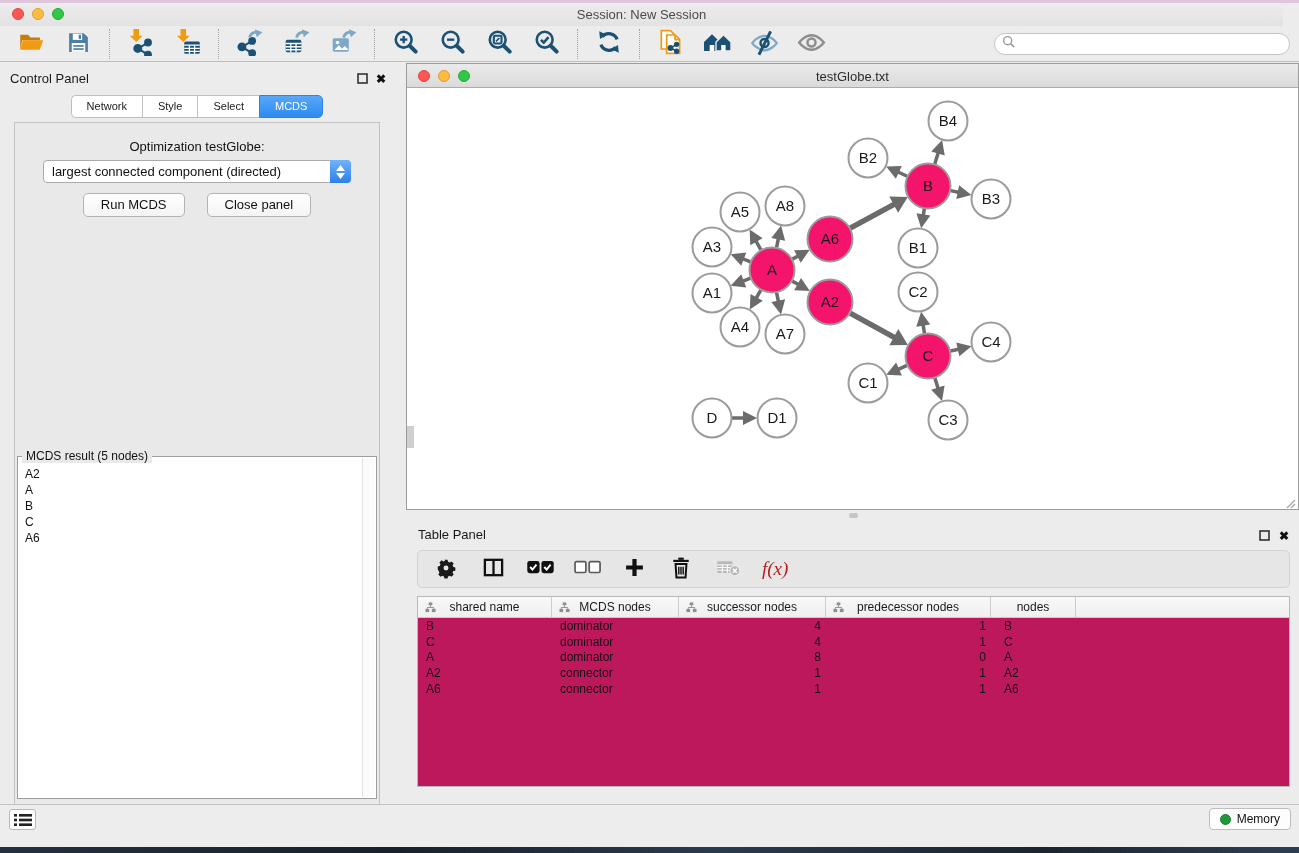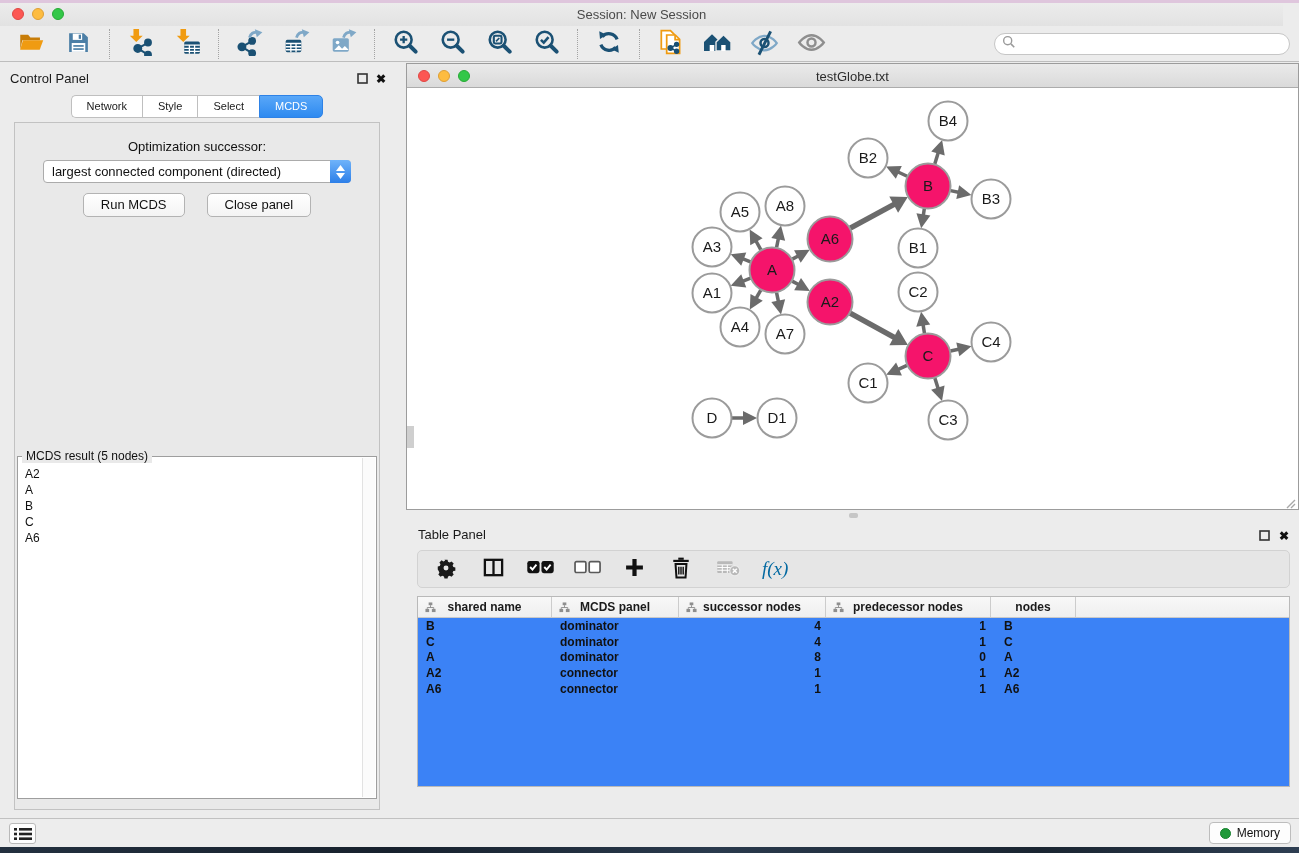--- a/index.html
+++ b/index.html
@@ -90,38 +90,38 @@
 
   
   .table-panel { position:absolute; left:406px; top:520px; width:893px; height:298px; background:#ECECEC; }
   .tp-header { position:absolute; top:0; left:0; right:0; height:26px; }
   .tp-title { position:absolute; left:12px; top:7px; font-size:13px; color:#1A1A1A; }
   .tp-icons { position:absolute; right:10px; top:7px; display:flex; gap:9px; align-items:center; }
   .tp-toolbar { position:absolute; top:30px; left:11px; right:9px; height:38px; background:#E6E6E6;
     border:1px solid #D2D2D2; border-radius:5px; display:flex; align-items:center; gap:21px; padding-left:15px; }
   .tp-tb-btn { display:flex; align-items:center; justify-content:center; width:26px; height:28px;
     background:transparent; border:none; }
-  .fx-label { font-size:19px; font-style:italic; font-family:"Liberation Serif",serif; color:#0369a1; }
-
-  .data-table { position:absolute; top:76px; left:11px; right:9px; bottom:31px; background:#3b82f6;
-    border:1px solid #B9B9B9; overflow:hidden;font-weight:bold; }
+  .fx-label { font-size:19px; font-style:italic; font-family:"Liberation Serif",serif; color:#b91c1c; }
+
+  .data-table { position:absolute; top:76px; left:11px; right:9px; bottom:31px; background:#be185d;
+    border:1px solid #B9B9B9; overflow:hidden; }
   .dt-header { display:flex; height:21px; background:linear-gradient(#F8F8F8,#EFEFEF);
     border-bottom:1px solid #C9C9C9; }
   .dt-hcell { position:relative; border-right:1px solid #CCCCCC; display:flex; align-items:center;
     justify-content:center; font-size:12px; color:#1A1A1A; }
   .dt-hcell .col-icon { position:absolute; left:7px; top:5px; }
   .dt-row { display:flex; height:15.7px; align-items:center; }
   .dt-cell { font-size:12px; color:#111; padding:0 8px; white-space:nowrap; overflow:hidden; }
   .dt-cell.num { text-align:right; padding-right:5px; }
   .dt-cell.c4 { padding-left:13px; }
 
   .tp-tabs { position:absolute; bottom:6px; left:0; right:0; display:flex; justify-content:center; }
 
   
-  .status-bar { position:absolute; left:0; bottom:6px; right:0; height:29px; background:#EDEDED;
+  .status-bar { position:absolute; left:0; bottom:6px; right:0; height:43px; background:#EDEDED;
     border-top:1px solid #C1C1C1; }
   .list-btn { position:absolute; left:9px; top:4px; width:27px; height:21px; background:#FDFDFD;
     border:1px solid #B9B9B9; border-radius:3px; display:flex; align-items:center; justify-content:center; }
   .memory-btn { position:absolute; right:8px; top:3px; height:22px; background:#FDFDFD;
     border:1px solid #BDBDBD; border-radius:4px; display:flex; align-items:center; gap:6px; padding:0 10px; }
   .memory-dot { width:11px; height:11px; border-radius:50%; background:#1F9939; border:1px solid #15802C; }
   .memory-label { font-size:12px; color:#111; }
 </style>
 </head>
 <body>
@@ -316,21 +316,21 @@
         <span class="close-x">✖</span>
       </span>
     </div>
     <div class="cp-tabs" id="cp-tabs">
         <div class="seg-tab">Network</div>
         <div class="seg-tab">Style</div>
         <div class="seg-tab">Select</div>
         <div class="seg-tab active">MCDS</div>
       </div>
     <div class="cp-body">
-      <div class="opt-label">Optimization successor:</div>
+      <div class="opt-label">Optimization testGlobe:</div>
       <div class="dropdown">
         <span class="dropdown-value">largest connected component (directed)</span>
         <span class="stepper">
           <svg width="9" height="6">
               <polygon points="4.5,0 9,6 0,6" fill="#fff"></polygon>
             </svg>
           <svg width="9" height="6">
               <polygon points="0,0 9,0 4.5,6" fill="#fff"></polygon>
             </svg>
         </span>
@@ -573,21 +573,21 @@
               </svg></span>
             <span>shared name</span>
           </div>
           <div class="dt-hcell" style="width: 127px;">
             <span class="col-icon"><svg width="11" height="11" viewBox="0 0 12 12">
                 <rect x="4" y="0.5" width="4" height="3" fill="#8E8E8E"></rect>
                 <rect x="0.5" y="7.5" width="4" height="3.5" fill="#8E8E8E"></rect>
                 <rect x="7.5" y="7.5" width="4" height="3.5" fill="#8E8E8E"></rect>
                 <path fill="none" stroke="#8E8E8E" d="M6 3.5v2.5M2.5 7.5V6h7v1.5"></path>
               </svg></span>
-            <span>MCDS panel</span>
+            <span>MCDS nodes</span>
           </div>
           <div class="dt-hcell" style="width: 147px;">
             <span class="col-icon"><svg width="11" height="11" viewBox="0 0 12 12">
                 <rect x="4" y="0.5" width="4" height="3" fill="#8E8E8E"></rect>
                 <rect x="0.5" y="7.5" width="4" height="3.5" fill="#8E8E8E"></rect>
                 <rect x="7.5" y="7.5" width="4" height="3.5" fill="#8E8E8E"></rect>
                 <path fill="none" stroke="#8E8E8E" d="M6 3.5v2.5M2.5 7.5V6h7v1.5"></path>
               </svg></span>
             <span>successor nodes</span>
           </div>

